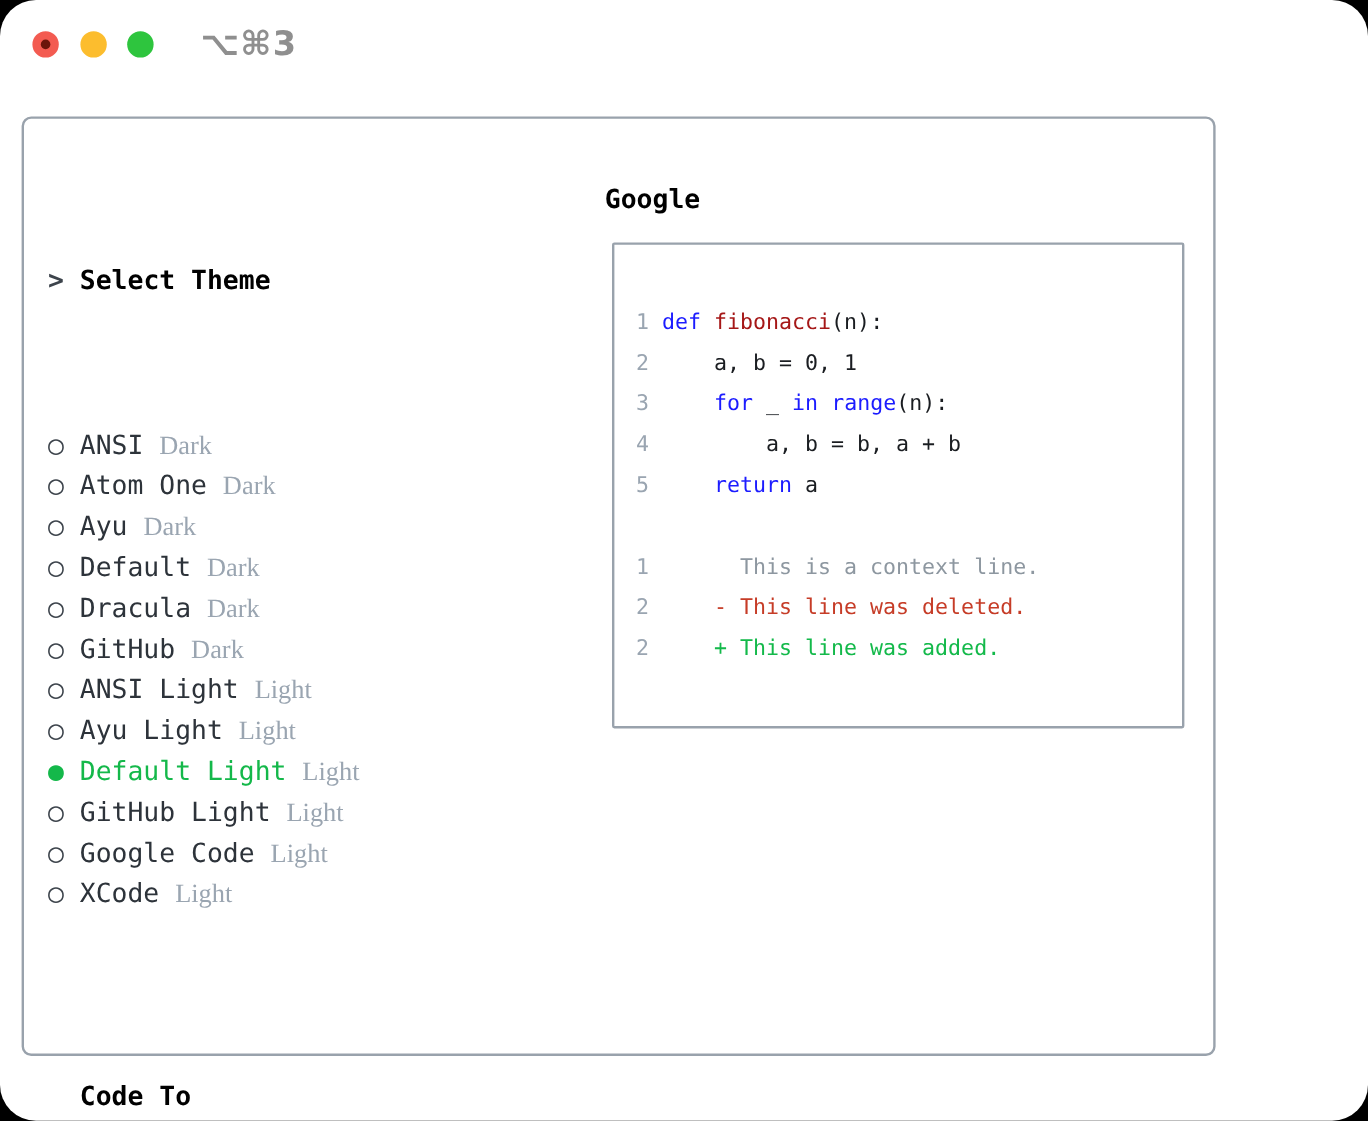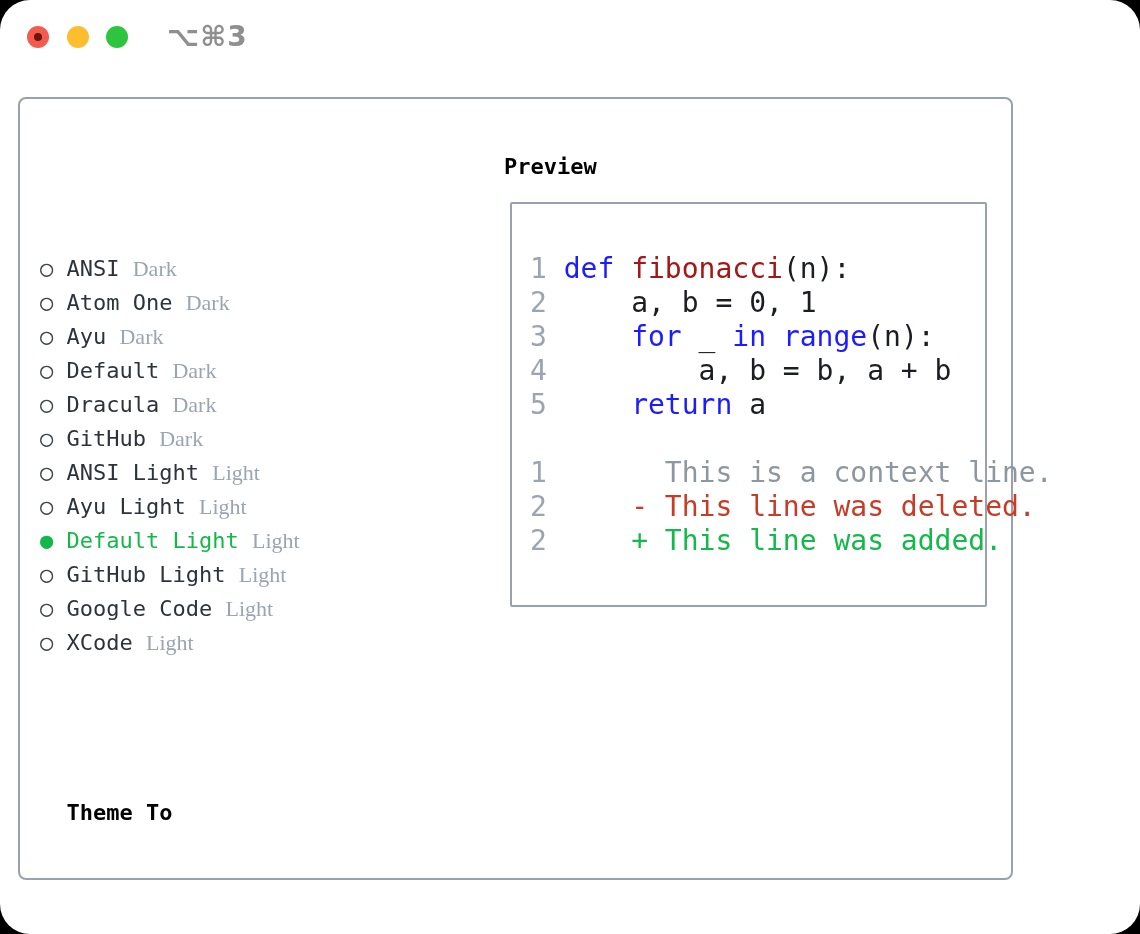--- a/index.html
+++ b/index.html
@@ -70,21 +70,21 @@
   .preview-box {
     position: absolute; left: 490px; top: 103px;
     width: 477px; height: 405px;
     border: 2px solid var(--border-gray);
     border-radius: 2px;
     box-sizing: border-box;
     background: #fff;
   }
   .code {
     position: absolute; left: 18px; top: 48px;
-    font-size: 28px; line-height: 34px;
+    font-size: 18px; line-height: 34px;
     white-space: pre;
   }
   .crow { height: 34px; }
   .lnum { color: var(--muted-gray); }
   .seg-keyword  { color: var(--keyword-blue); }
   .seg-function { color: var(--function-red); }
   .seg-plain    { color: var(--code-dark); }
   .seg-context  { color: var(--context-gray); }
   .seg-deleted  { color: var(--deleted-red); }
   .seg-added    { color: var(--added-green); }
@@ -99,30 +99,31 @@
       <span class="dot-inner"></span>
     </div>
     <div class="dot dot-min"></div>
     <div class="dot dot-zoom"></div>
     <div class="shortcut">⌥⌘3</div>
   </div>
 
   <div class="panel">
 
     <div class="left-col">
+      <div class="row title-row"><span class="mark">&gt;</span><span> </span><span>Select Theme</span></div>
 
       <div id="theme-list"><div class="row"><span class="mark">○</span><span class="name"> ANSI </span><span class="variant">Dark</span></div><div class="row"><span class="mark">○</span><span class="name"> Atom One </span><span class="variant">Dark</span></div><div class="row"><span class="mark">○</span><span class="name"> Ayu </span><span class="variant">Dark</span></div><div class="row"><span class="mark">○</span><span class="name"> Default </span><span class="variant">Dark</span></div><div class="row"><span class="mark">○</span><span class="name"> Dracula </span><span class="variant">Dark</span></div><div class="row"><span class="mark">○</span><span class="name"> GitHub </span><span class="variant">Dark</span></div><div class="row"><span class="mark">○</span><span class="name"> ANSI Light </span><span class="variant">Light</span></div><div class="row"><span class="mark">○</span><span class="name"> Ayu Light </span><span class="variant">Light</span></div><div class="row selected"><span class="mark mark-on">●</span><span class="name"> Default Light </span><span class="variant">Light</span></div><div class="row"><span class="mark">○</span><span class="name"> GitHub Light </span><span class="variant">Light</span></div><div class="row"><span class="mark">○</span><span class="name"> Google Code </span><span class="variant">Light</span></div><div class="row"><span class="mark">○</span><span class="name"> XCode </span><span class="variant">Light</span></div></div>
 
-      <div class="row title-row mt"><span class="mark"> </span><span> </span><span>Theme To</span></div>
+      <div class="row title-row mt"><span class="mark"> </span><span> </span><span>Code To</span></div>
 
       
 
       
     </div>
 
-    <div class="preview-title">Preview</div>
+    <div class="preview-title">Google</div>
 
     <div class="preview-box">
       <div class="code" id="preview-code"><div class="crow"><span class="lnum">1 </span><span class="seg-keyword">def</span><span class="seg-plain"> </span><span class="seg-function">fibonacci</span><span class="seg-plain">(n):</span></div><div class="crow"><span class="lnum">2 </span><span class="seg-plain">    a, b = 0, 1</span></div><div class="crow"><span class="lnum">3 </span><span class="seg-plain">    </span><span class="seg-keyword">for</span><span class="seg-plain"> _ </span><span class="seg-keyword">in</span><span class="seg-plain"> </span><span class="seg-keyword">range</span><span class="seg-plain">(n):</span></div><div class="crow"><span class="lnum">4 </span><span class="seg-plain">        a, b = b, a + b</span></div><div class="crow"><span class="lnum">5 </span><span class="seg-plain">    </span><span class="seg-keyword">return</span><span class="seg-plain"> a</span></div><div class="crow"><span class="lnum">  </span></div><div class="crow"><span class="lnum">1 </span><span class="seg-context">      This is a context line.</span></div><div class="crow"><span class="lnum">2 </span><span class="seg-deleted">    - This line was deleted.</span></div><div class="crow"><span class="lnum">2 </span><span class="seg-added">    + This line was added.</span></div></div>
     </div>
 
   </div>
 </div>
 
 </body></html>

